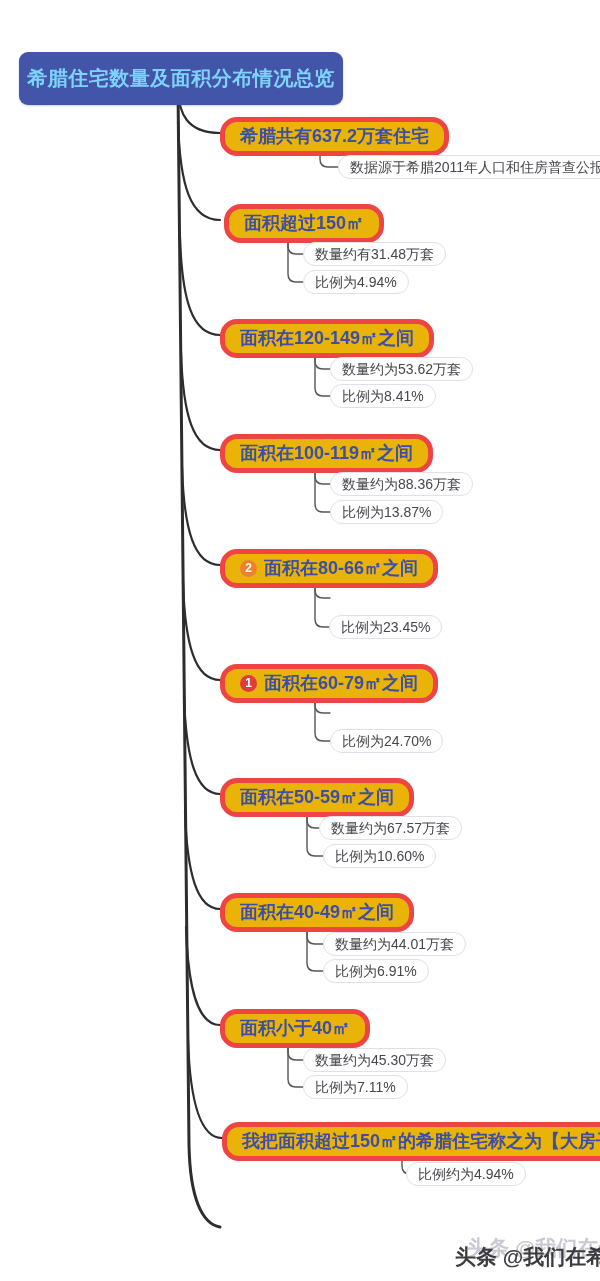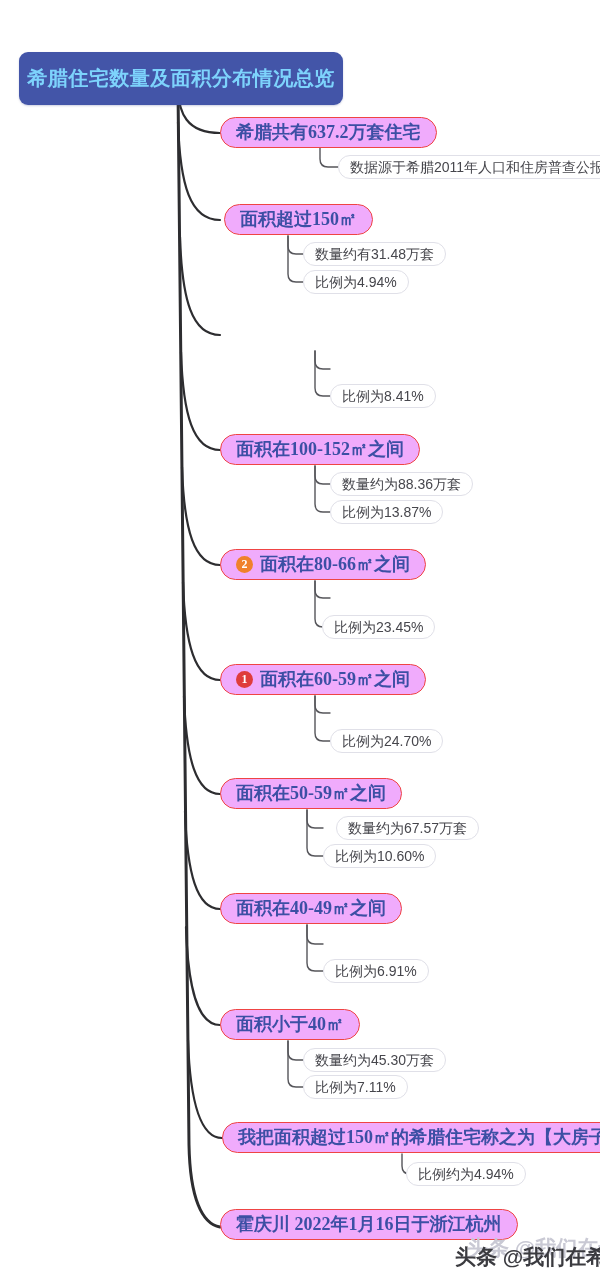--- a/index.html
+++ b/index.html
@@ -32,30 +32,29 @@
     letter-spacing: 0.5px;
     z-index: 2;
     box-shadow: 0 1px 2px rgba(60,70,140,0.25);
     margin-top: 16px;
   }
   .branch-node {
     position: absolute;
     display: inline-flex;
     align-items: center;
     white-space: nowrap;
-    background: #f0abfc;
-    border: 1px solid #ef4444;
+    background: #eab308;
+    border: 5px solid #ef4444;
     border-radius: 17px;
     color: #3C4FA4;
     font-size: 18px;
     font-weight: bold;
     line-height: 23px;
     padding: 3px 15px;
     z-index: 2;
-    font-family: Liberation Serif, serif;
   }
   .child-node {
     position: absolute;
     display: inline-flex;
     align-items: center;
     white-space: nowrap;
     background: #ffffff;
     border: 1px solid #E0E0E8;
     border-radius: 12px;
     color: #46464C;
@@ -144,52 +143,54 @@
 
   <div class="root-node">希腊住宅数量及面积分布情况总览</div>
 
   <div class="branch-node" style="left:220px; top:117px">希腊共有637.2万套住宅</div>
   <div class="child-node" style="left:338px; top:155px">数据源于希腊2011年人口和住房普查公报</div>
 
   <div class="branch-node" style="left:224px; top:204px">面积超过150㎡</div>
   <div class="child-node" style="left:303px; top:242px">数量约有31.48万套</div>
   <div class="child-node" style="left:303px; top:270px">比例为4.94%</div>
 
+  <div class="branch-node" style="left:220px; top:319px">面积在120-149㎡之间</div>
+  <div class="child-node" style="left:330px; top:357px">数量约为53.62万套</div>
   <div class="child-node" style="left:330px; top:384px">比例为8.41%</div>
 
-  <div class="branch-node" style="left:220px; top:434px">面积在100-152㎡之间</div>
+  <div class="branch-node" style="left:220px; top:434px">面积在100-119㎡之间</div>
   <div class="child-node" style="left:330px; top:472px">数量约为88.36万套</div>
   <div class="child-node" style="left:330px; top:500px">比例为13.87%</div>
 
   <div class="branch-node" style="left:220px; top:549px">
     <span class="badge badge-orange">2</span>
     <span>面积在80-66㎡之间</span>
   </div>
-  <div class="child-node" style="left:322px; top:615px">比例为23.45%</div>
+  <div class="child-node" style="left:329px; top:615px">比例为23.45%</div>
 
   <div class="branch-node" style="left:220px; top:664px">
     <span class="badge badge-red">1</span>
-    <span>面积在60-59㎡之间</span>
+    <span>面积在60-79㎡之间</span>
   </div>
   <div class="child-node" style="left:330px; top:729px">比例为24.70%</div>
 
   <div class="branch-node" style="left:220px; top:778px">面积在50-59㎡之间</div>
-  <div class="child-node" style="left:336px; top:816px">数量约为67.57万套</div>
+  <div class="child-node" style="left:319px; top:816px">数量约为67.57万套</div>
   <div class="child-node" style="left:323px; top:844px">比例为10.60%</div>
 
   <div class="branch-node" style="left:220px; top:893px">面积在40-49㎡之间</div>
+  <div class="child-node" style="left:323px; top:932px">数量约为44.01万套</div>
   <div class="child-node" style="left:323px; top:959px">比例为6.91%</div>
 
   <div class="branch-node" style="left:220px; top:1009px">面积小于40㎡</div>
   <div class="child-node" style="left:303px; top:1048px">数量约为45.30万套</div>
   <div class="child-node" style="left:303px; top:1075px">比例为7.11%</div>
 
   <div class="branch-node" style="left:222px; top:1122px">我把面积超过150㎡的希腊住宅称之为【大房子】</div>
   <div class="child-node" style="left:406px; top:1162px">比例约为4.94%</div>
 
-  <div class="branch-node" style="left:220px; top:1209px">霍庆川 2022年1月16日于浙江杭州</div>
 
   <div class="watermark">
     <span class="ghost">头条 @我们在希腊</span>
     <span class="main-text">头条 @我们在希腊</span>
   </div>
 
 </div>
 
 </body></html>

